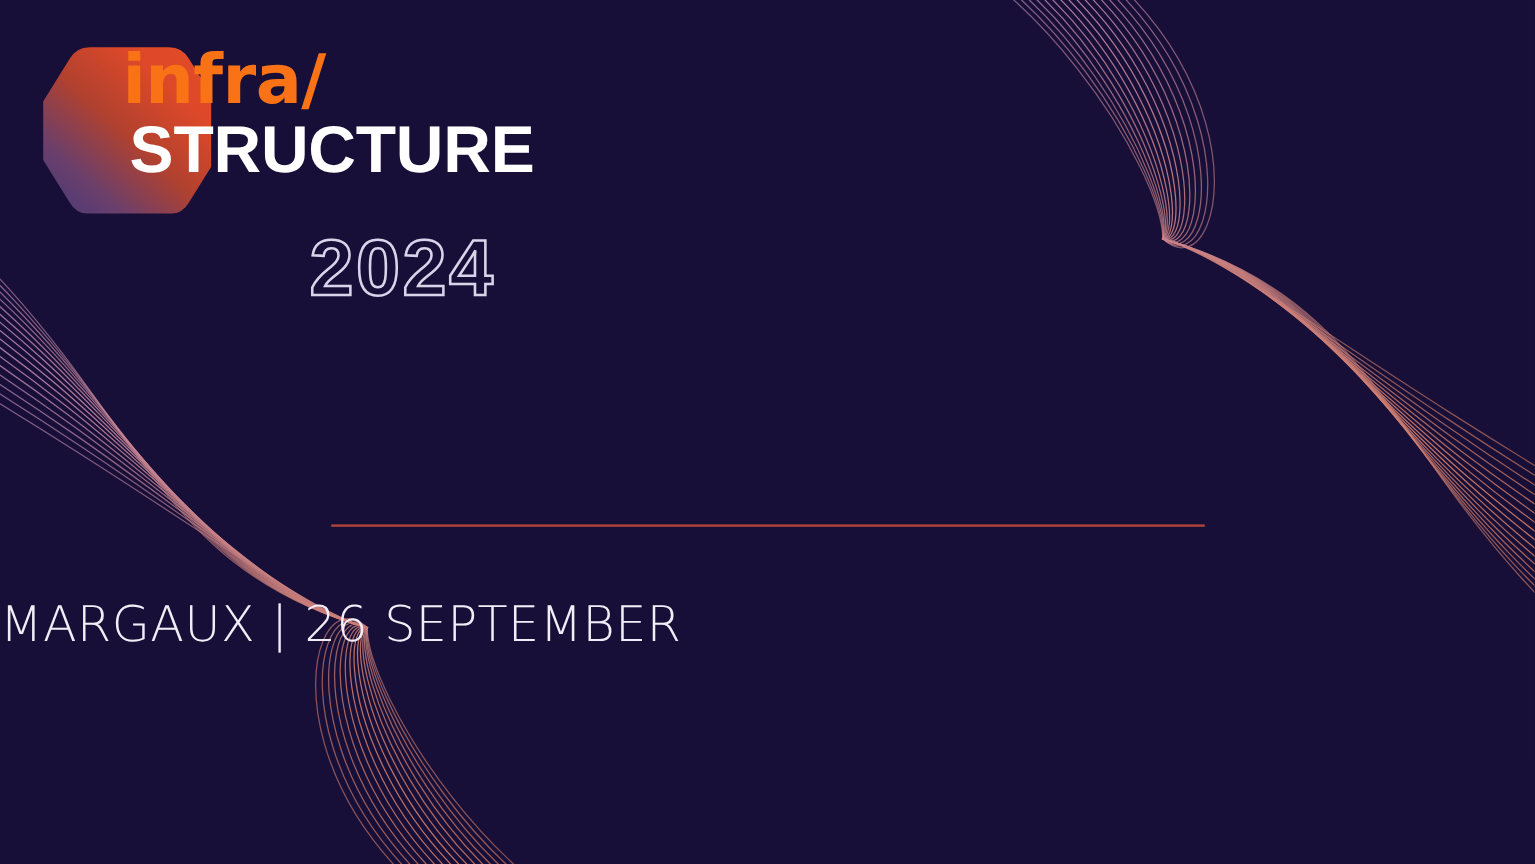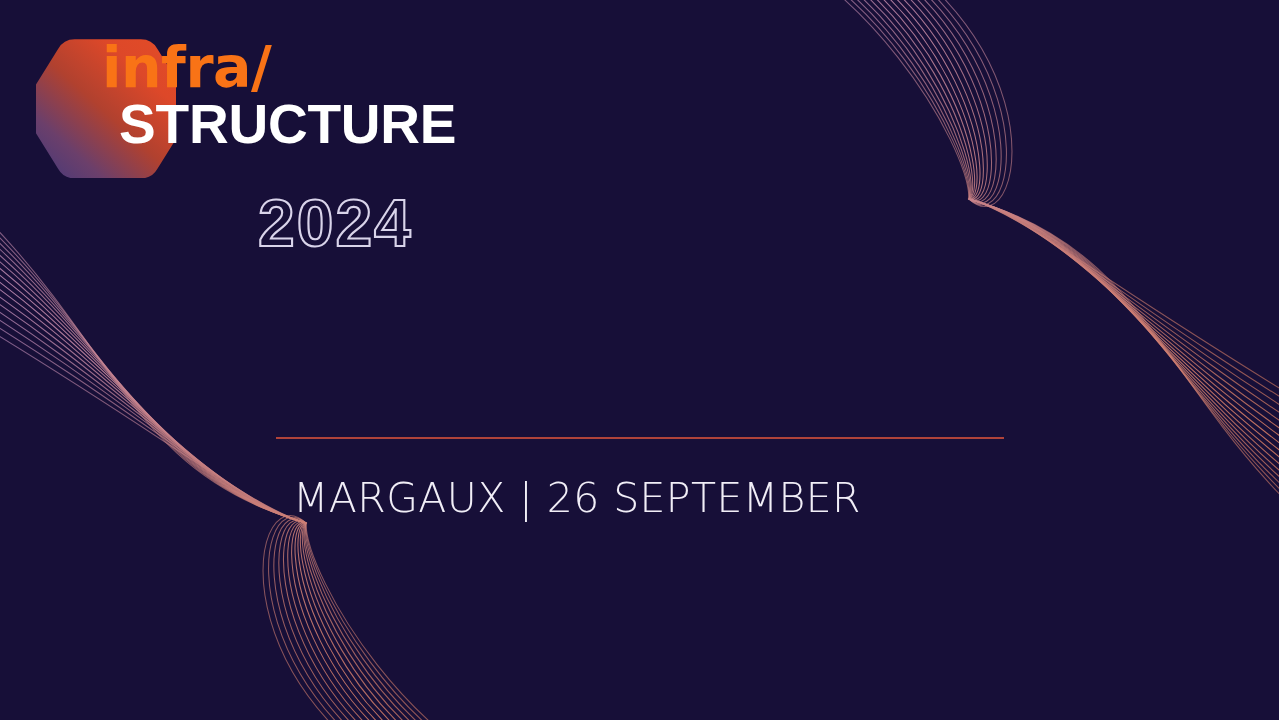--- a/index.html
+++ b/index.html
@@ -76,21 +76,21 @@
     margin-left:28px;
   }
   .word-structure {
     display:block;
     font-family:"Liberation Sans", sans-serif;
     font-size:55px;
     font-weight:700;
     color:#ffffff;
     letter-spacing:-0.2px;
     line-height:1.02;
-    margin-left:45px;
+    margin-left:34px;
     margin-top:2px;
   }
   #logo-year {
     position:absolute;
     left:222px;
     top:150px;
     width:280px;
     height:72px;
     margin-top:22px;
   }
@@ -122,23 +122,22 @@
     left:276px;
     top:437px;
     width:728px;
     height:2px;
     background:#b0433a;
     border:0;
   }
   #session-subtitle {
     position:absolute;
     left:0;
-    top:478px;
+    top:500px;
     width:1154px;
-    text-align:center;
     font-family:"DejaVu Sans", sans-serif;
     font-size:41px;
     font-weight:300;
     letter-spacing:0.4px;
     color:#f1eef7;
     line-height:1;
   }
 </style>
 </head>
 <body>

